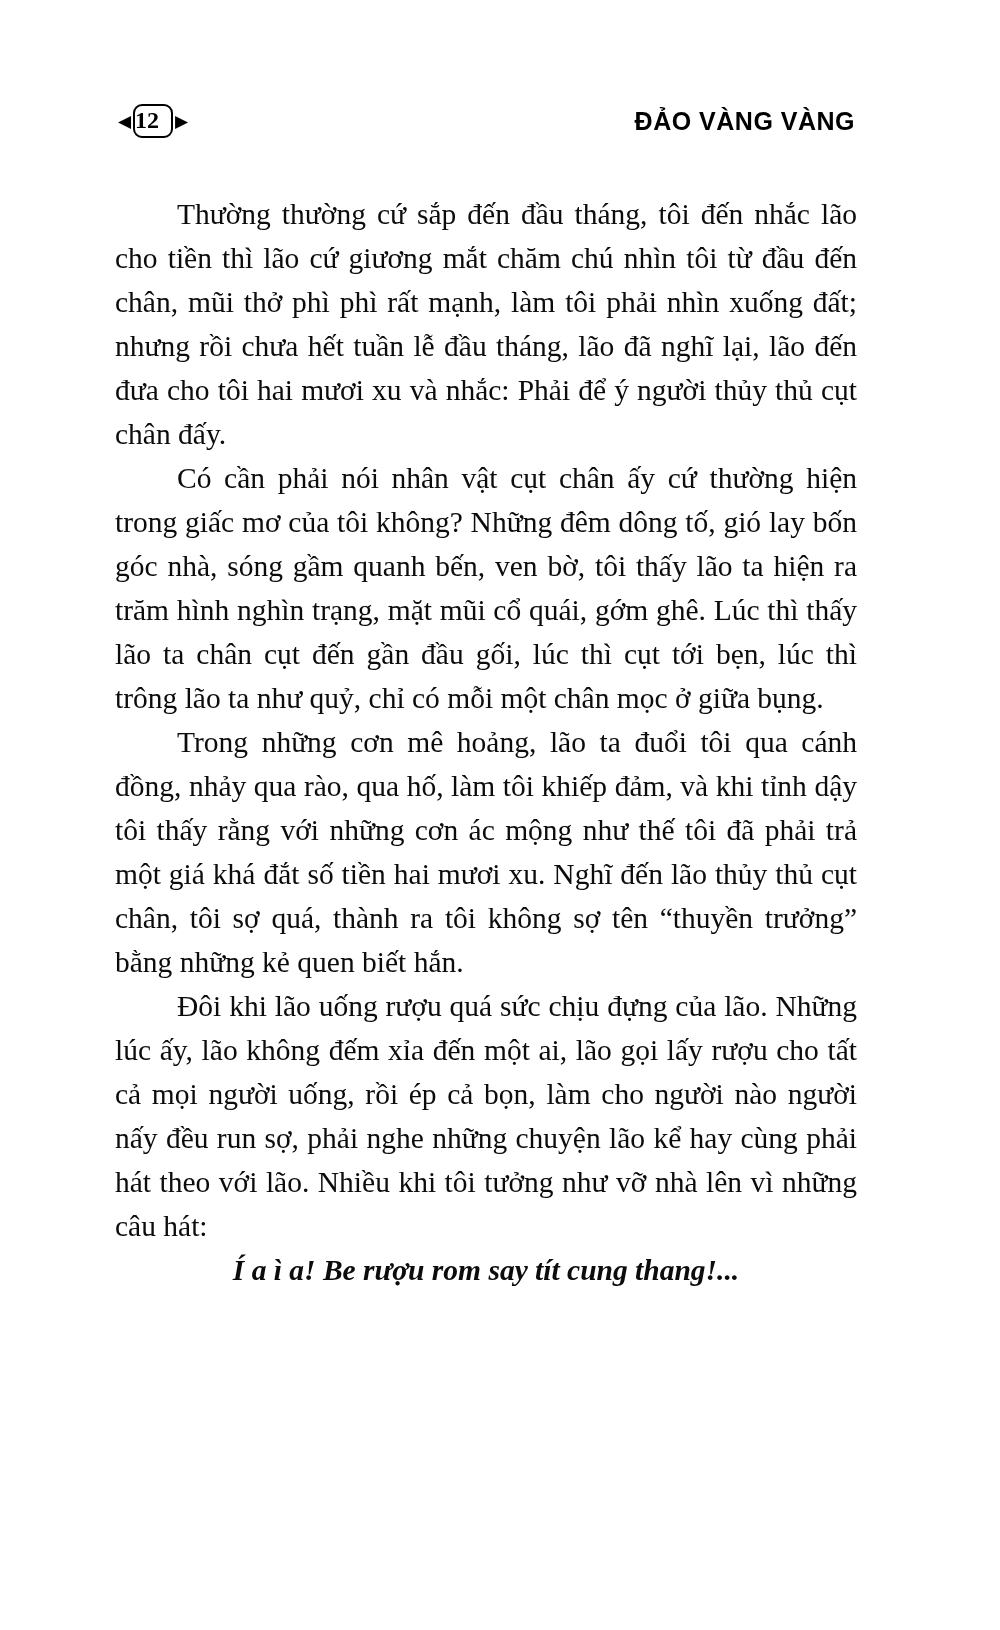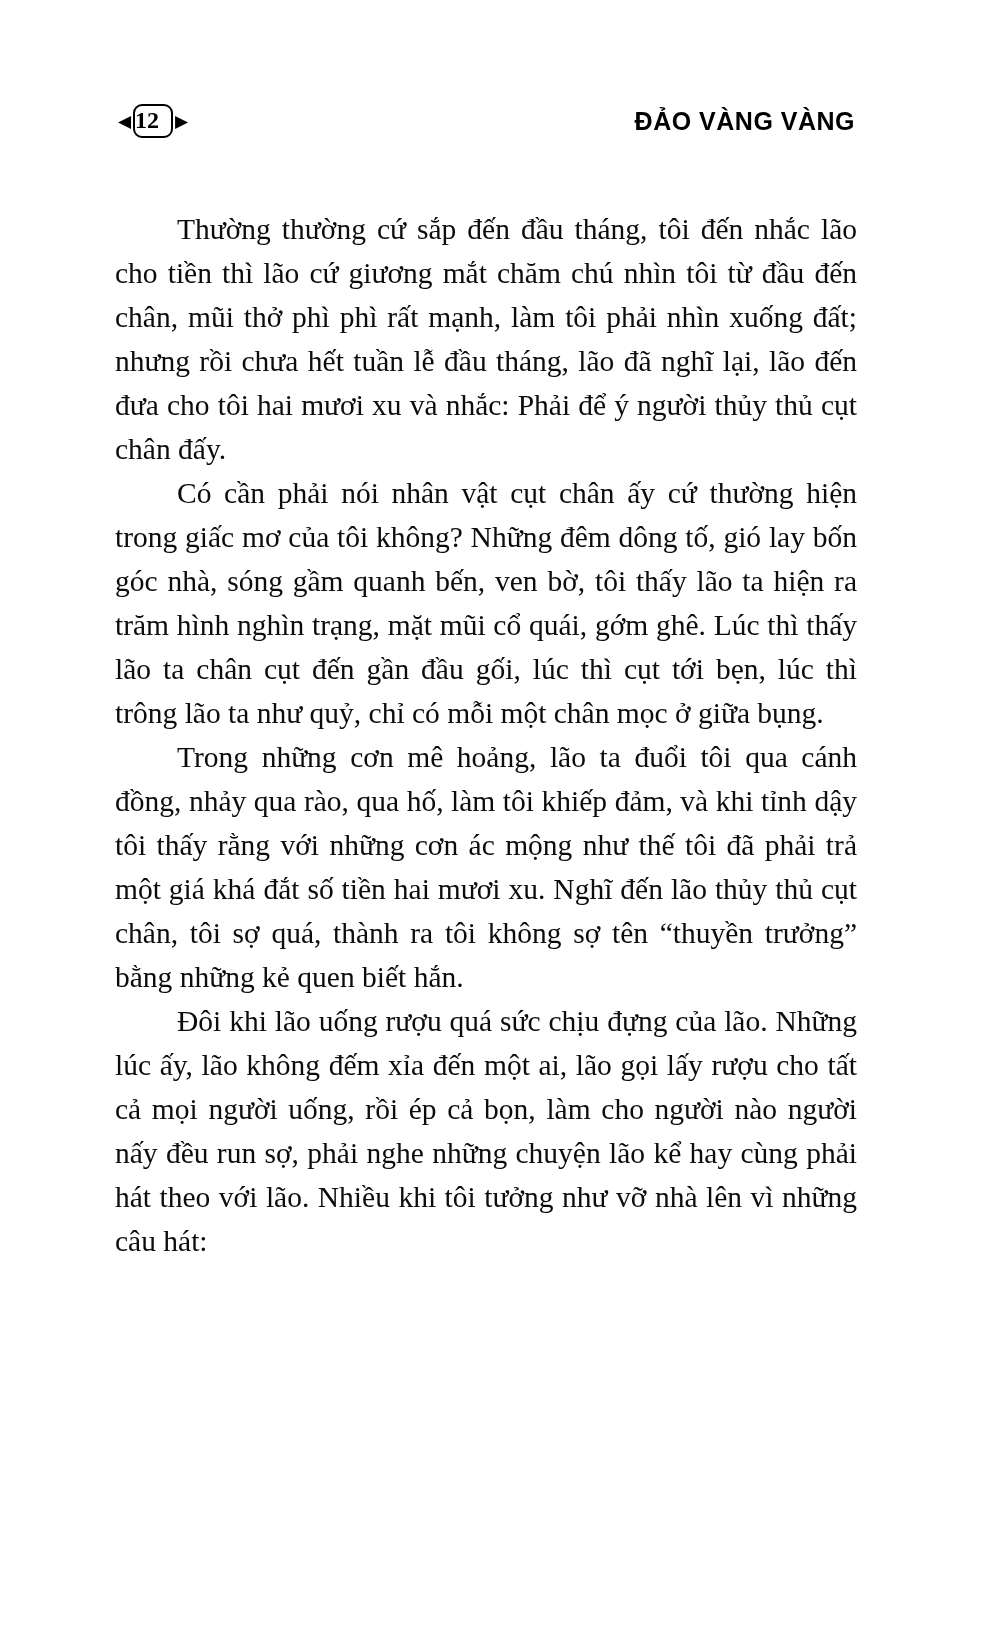--- a/index.html
+++ b/index.html
@@ -47,21 +47,21 @@
   }
   .header-title {
     font-family: "Liberation Sans", sans-serif;
     font-weight: bold;
     font-size: 25px;
     letter-spacing: 0.5px;
     color: #000;
   }
   .page-body {
     position: absolute;
-    top: 207px;
+    top: 192px;
     left: 115px;
     width: 742px;
     font-size: 29.5px;
     line-height: 44px;
     text-align: justify;
   }
   .page-body p {
     margin: 0;
   }
   .page-body p.para {
@@ -86,15 +86,16 @@
       <span class="arrow-glyph">▶</span>
     </div>
     <div class="header-title">ĐẢO VÀNG VÀNG</div>
   </div>
 
   <div class="page-body">
       <p class="para">Thường thường cứ sắp đến đầu tháng, tôi đến nhắc lão cho tiền thì lão cứ giương mắt chăm chú nhìn tôi từ đầu đến chân, mũi thở phì phì rất mạnh, làm tôi phải nhìn xuống đất; nhưng rồi chưa hết tuần lễ đầu tháng, lão đã nghĩ lại, lão đến đưa cho tôi hai mươi xu và nhắc: Phải để ý người thủy thủ cụt chân đấy.</p>
       <p class="para">Có cần phải nói nhân vật cụt chân ấy cứ thường hiện trong giấc mơ của tôi không? Những đêm dông tố, gió lay bốn góc nhà, sóng gầm quanh bến, ven bờ, tôi thấy lão ta hiện ra trăm hình nghìn trạng, mặt mũi cổ quái, gớm ghê. Lúc thì thấy lão ta chân cụt đến gần đầu gối, lúc thì cụt tới bẹn, lúc thì trông lão ta như quỷ, chỉ có mỗi một chân mọc ở giữa bụng.</p>
       <p class="para">Trong những cơn mê hoảng, lão ta đuổi tôi qua cánh đồng, nhảy qua rào, qua hố, làm tôi khiếp đảm, và khi tỉnh dậy tôi thấy rằng với những cơn ác mộng như thế tôi đã phải trả một giá khá đắt số tiền hai mươi xu. Nghĩ đến lão thủy thủ cụt chân, tôi sợ quá, thành ra tôi không sợ tên “thuyền trưởng” bằng những kẻ quen biết hắn.</p>
       <p class="para">Đôi khi lão uống rượu quá sức chịu đựng của lão. Những lúc ấy, lão không đếm xỉa đến một ai, lão gọi lấy rượu cho tất cả mọi người uống, rồi ép cả bọn, làm cho người nào người nấy đều run sợ, phải nghe những chuyện lão kể hay cùng phải hát theo với lão. Nhiều khi tôi tưởng như vỡ nhà lên vì những câu hát:</p>
+      <p class="verse">Í a ì a! Be rượu rom say tít cung thang!...</p>
     </div>
 
 </div>
 
 </body></html>

